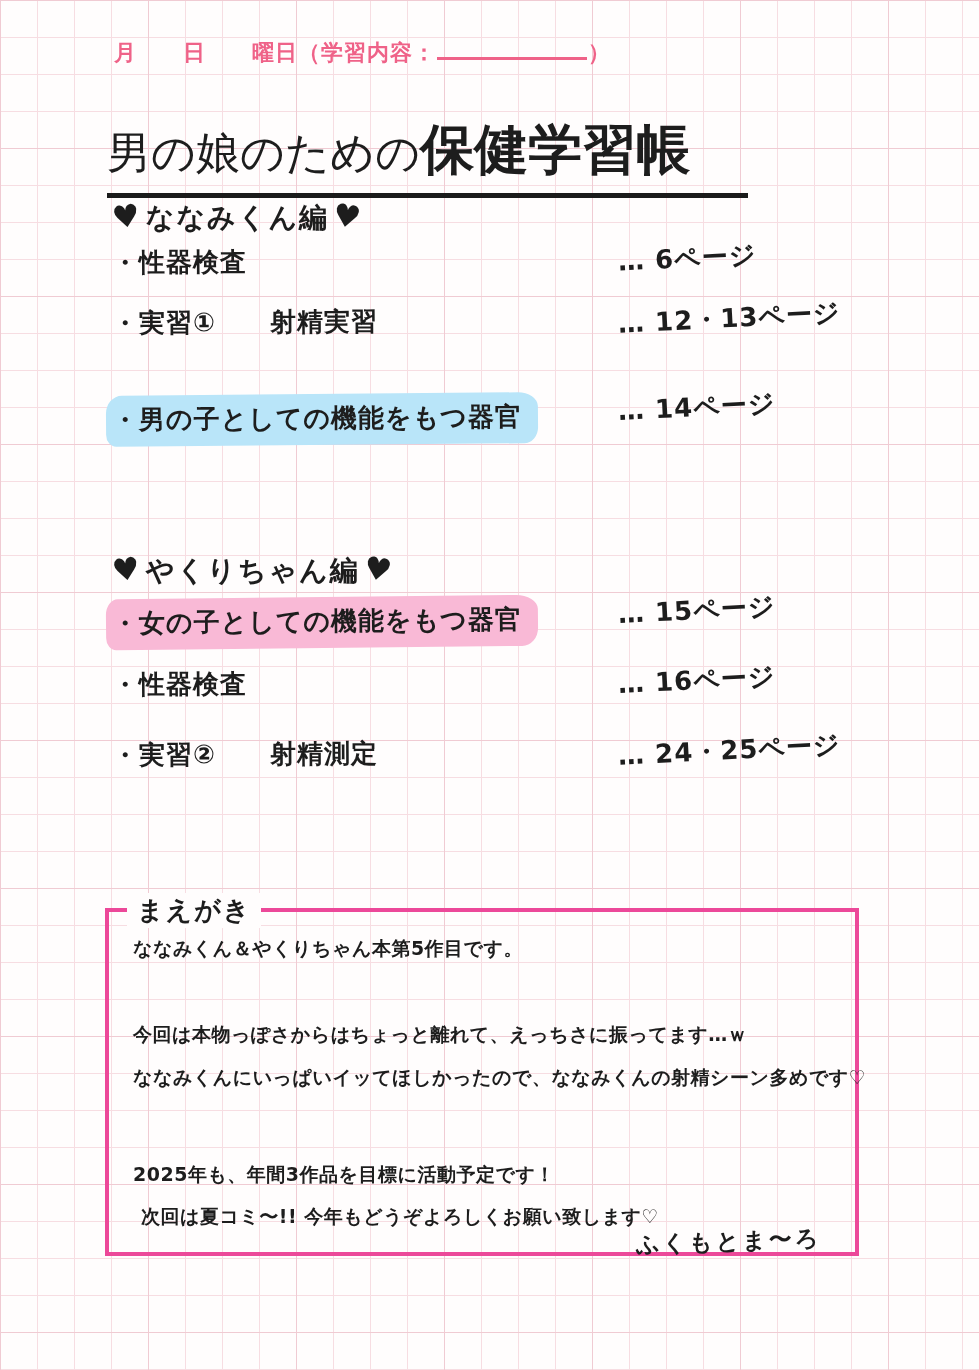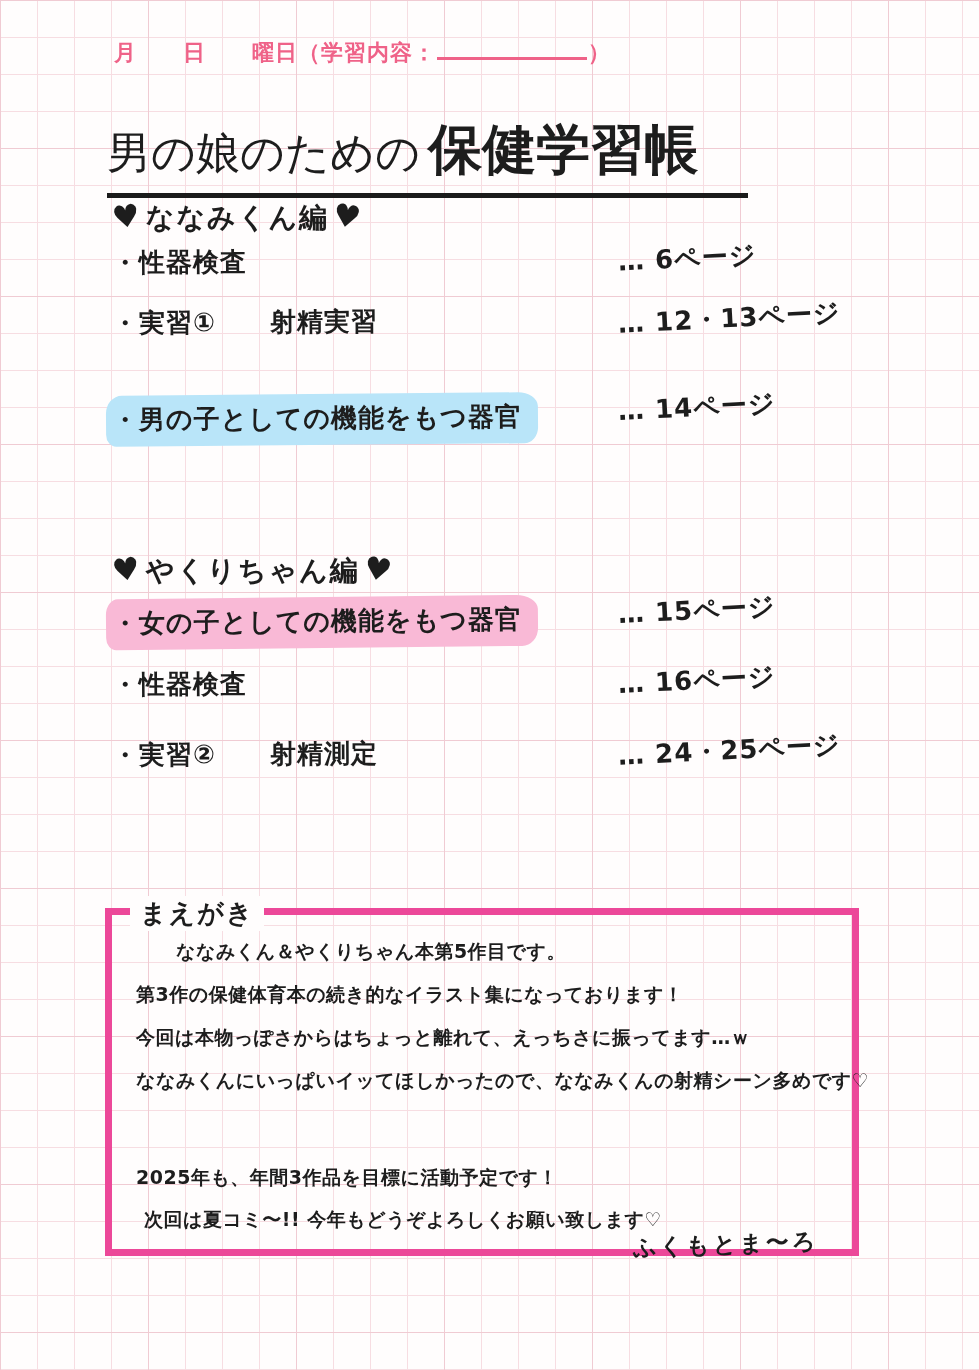--- a/index.html
+++ b/index.html
@@ -39,21 +39,21 @@
     vertical-align:baseline;margin:0 1px;
   }
 
   
   .page-title{
     position:absolute;top:114px;left:107px;width:641px;
     border-bottom:5px solid #1b1b1b;
     padding-bottom:6px;white-space:nowrap;
   }
   .title-p1{font-size:44px;font-weight:normal;letter-spacing:0;}
-  .title-p2{font-size:54px;font-weight:bold;letter-spacing:0;margin-left:8px;}
+  .title-p2{font-size:54px;font-weight:bold;letter-spacing:0;}
 
   
   .section-heading{
     position:absolute;left:112px;font-size:28px;font-weight:bold;
     white-space:nowrap;letter-spacing:2px;
   }
   #section1-heading{top:198px;}
   #section2-heading{top:551px;}
   .heart{font-size:31px;display:inline-block;}
   .heart.left{transform:rotate(-8deg);margin-right:4px;}
@@ -85,32 +85,32 @@
   }
   .hl-pink{
     background:var(--hl-pink);
     border-radius:12px 22px 16px 10px / 16px 14px 18px 12px;
     transform:rotate(-0.6deg);
   }
 
   
   .preface-box{
     position:absolute;left:105px;top:908px;width:754px;height:348px;
-    border:7px solid #ec4899;
+    border:4px solid #ec4899;
   }
   .preface-label{
     position:absolute;top:-19px;left:18px;
     font-size:26px;font-weight:bold;letter-spacing:2px;
     background:var(--paper);padding:0 10px;
   }
   .preface-line{
     position:absolute;left:24px;font-size:19px;font-weight:bold;
     white-space:nowrap;letter-spacing:0.5px;
   }
-  .p1-l0{top:24px;margin-left:40px;} .p1-l1{top:67px;} .p1-l2{top:110px;}
+  .p1-l0{top:24px;} .p1-l1{top:67px;} .p1-l2{top:110px;}
   .p1-l3{top:153px;} .p1-l4{top:196px;}
   .p2-l0{top:250px;} .p2-l1{top:292px;margin-left:8px;}
   .preface-signature{
     position:absolute;right:34px;top:314px;
     font-size:23px;font-weight:bold;letter-spacing:3px;
     transform:rotate(-2deg);
   }
 </style>
 </head>
 <body>
@@ -154,21 +154,20 @@
 </div>
 <div class="toc-row" id="row6">
   <span class="toc-label">・実習②　　射精測定</span>
   <span class="toc-page">… 24・25ページ</span>
 </div>
 
 <div class="preface-box">
   <span class="preface-label">まえがき</span>
 
   <div class="preface-line p1-l0">ななみくん＆やくりちゃん本第5作目です。</div>
-  <div class="preface-line p1-l1">第3作の保健体育本の続き的なイラスト集になっております！</div>
   <div class="preface-line p1-l3">ななみくんにいっぱいイッてほしかったので、ななみくんの射精シーン多めです♡</div>
   <div class="preface-line p1-l2">今回は本物っぽさからはちょっと離れて、えっちさに振ってます…ｗ</div>
 
   <div class="preface-line p2-l0">2025年も、年間3作品を目標に活動予定です！</div>
   <div class="preface-line p2-l1">次回は夏コミ〜!! 今年もどうぞよろしくお願い致します♡</div>
 
   <div class="preface-signature">ふくもとま〜ろ</div>
 </div>
 
 </body></html>

